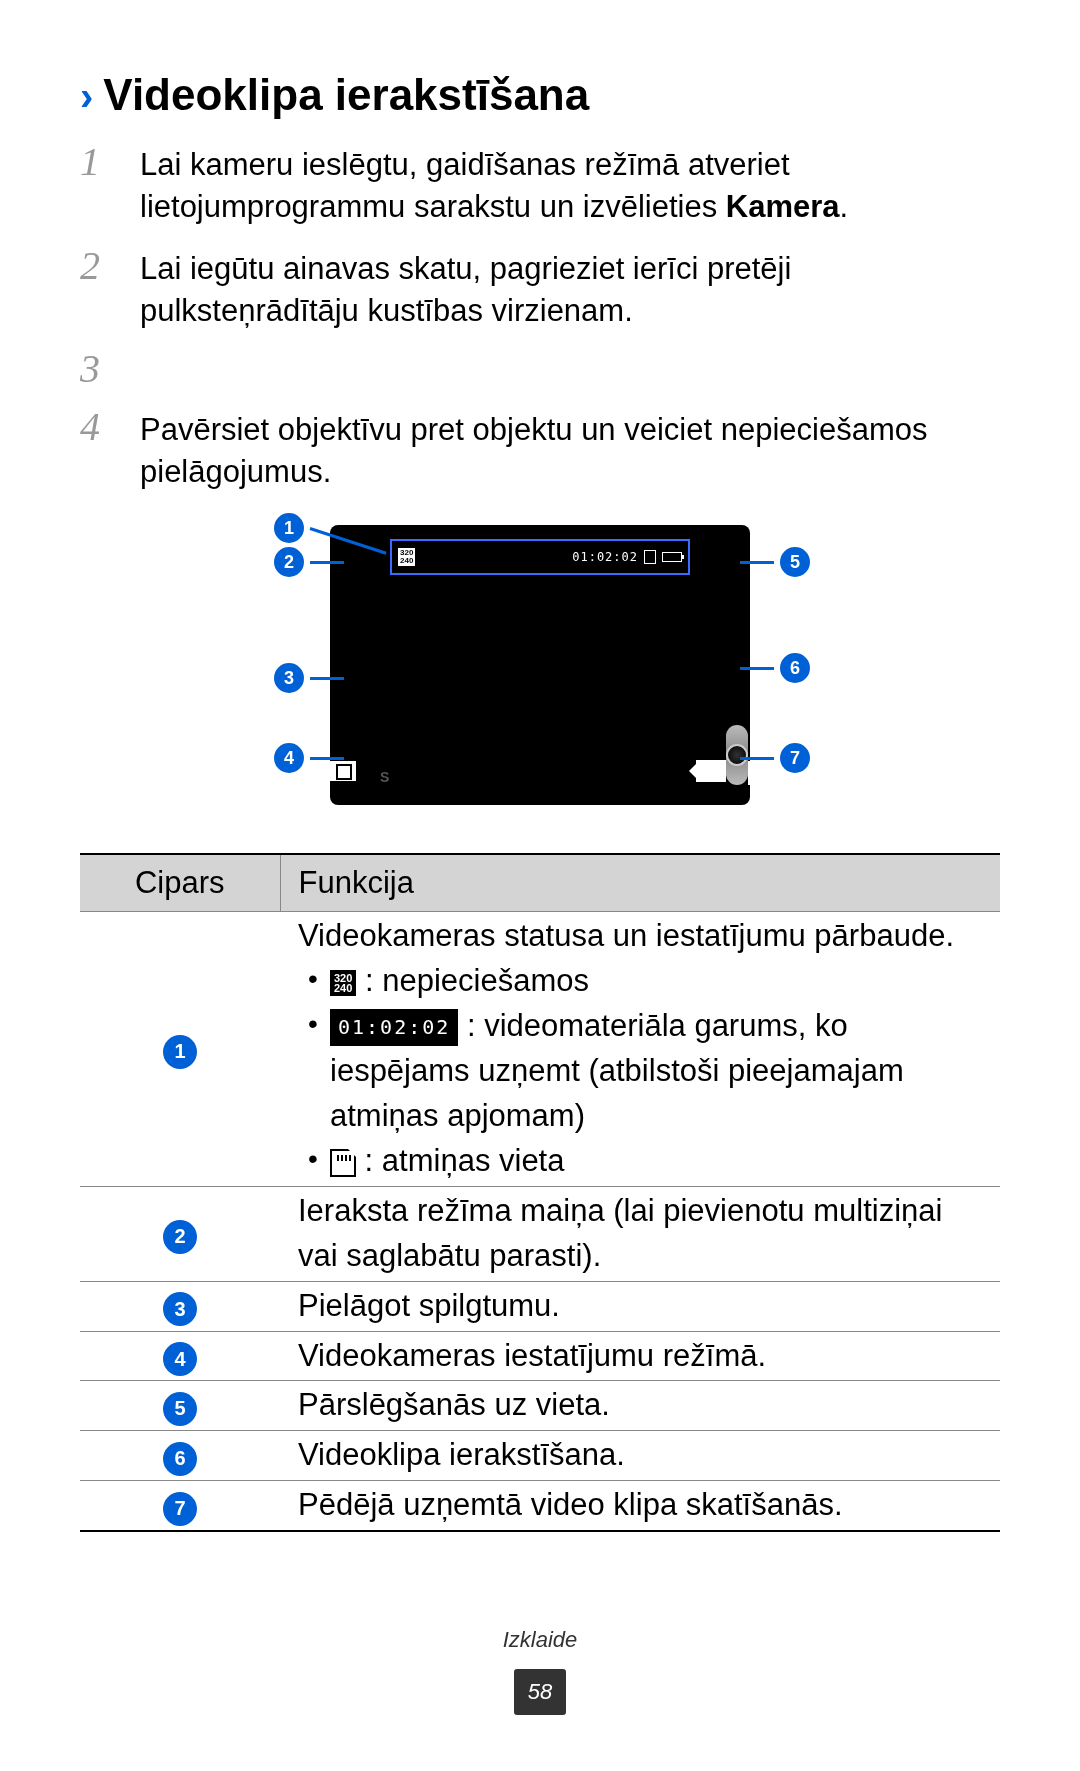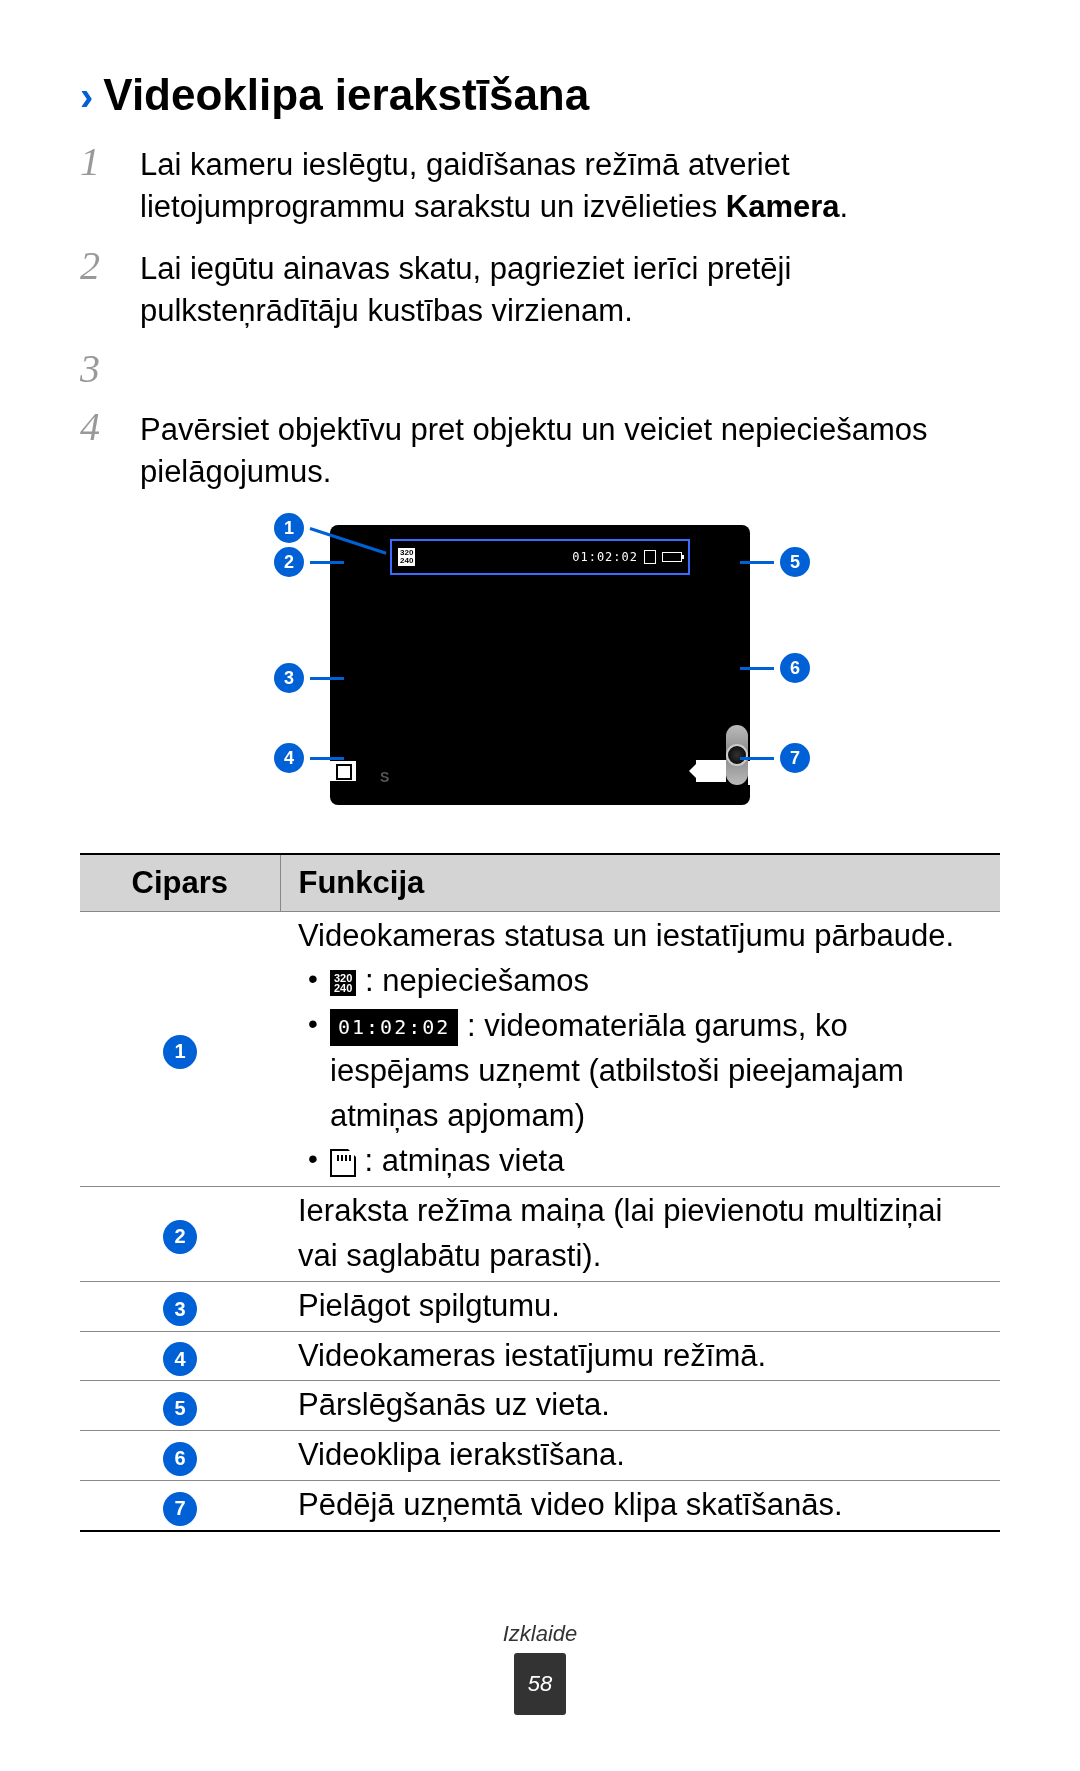--- a/index.html
+++ b/index.html
@@ -203,21 +203,21 @@
   }
 
   
   .func-table {
     width: 100%;
     border-collapse: collapse;
     font-size: 31px;
   }
   .func-table th {
     background: #d4d4d4;
-    font-weight: 700;
+    font-weight: 400;
     text-align: left;
     padding: 10px 18px;
     border-top: 2px solid #000;
     border-bottom: 1px solid #888;
   }
   .func-table th:first-child { border-right: 1px solid #888; width: 200px; text-align:center; }
   .func-table td {
     padding: 2px 18px;
     border-bottom: 1px solid #888;
     vertical-align: middle;
@@ -257,24 +257,24 @@
   .mini-sd::after {
     content:""; position:absolute; top:4px; left:5px;
     width:14px; height:6px;
     background: repeating-linear-gradient(90deg,#000 0 2px,#fff 2px 4px);
   }
 
   .footer {
     position:absolute; bottom:56px; left:0; right:0;
     text-align:center;
   }
-  .footer-label { font-style:italic; font-size:22px; color:#333; margin-bottom:6px; }
+  .footer-label { font-style:italic; font-size:22px; color:#333; margin-bottom:16px; }
   .page-badge {
     display:inline-block; background:#333; color:#fff;
-    font-style:italic; font-size:22px; padding:18px 14px;
+    font-style:italic; font-size:22px; padding:10px 14px;
     border-radius:3px;
   }
 </style>
 </head>
 <body>
 
 <div class="section-title">
   <span class="chevron">›</span>
   <span class="title-text">Videoklipa ierakstīšana</span>
 </div>

